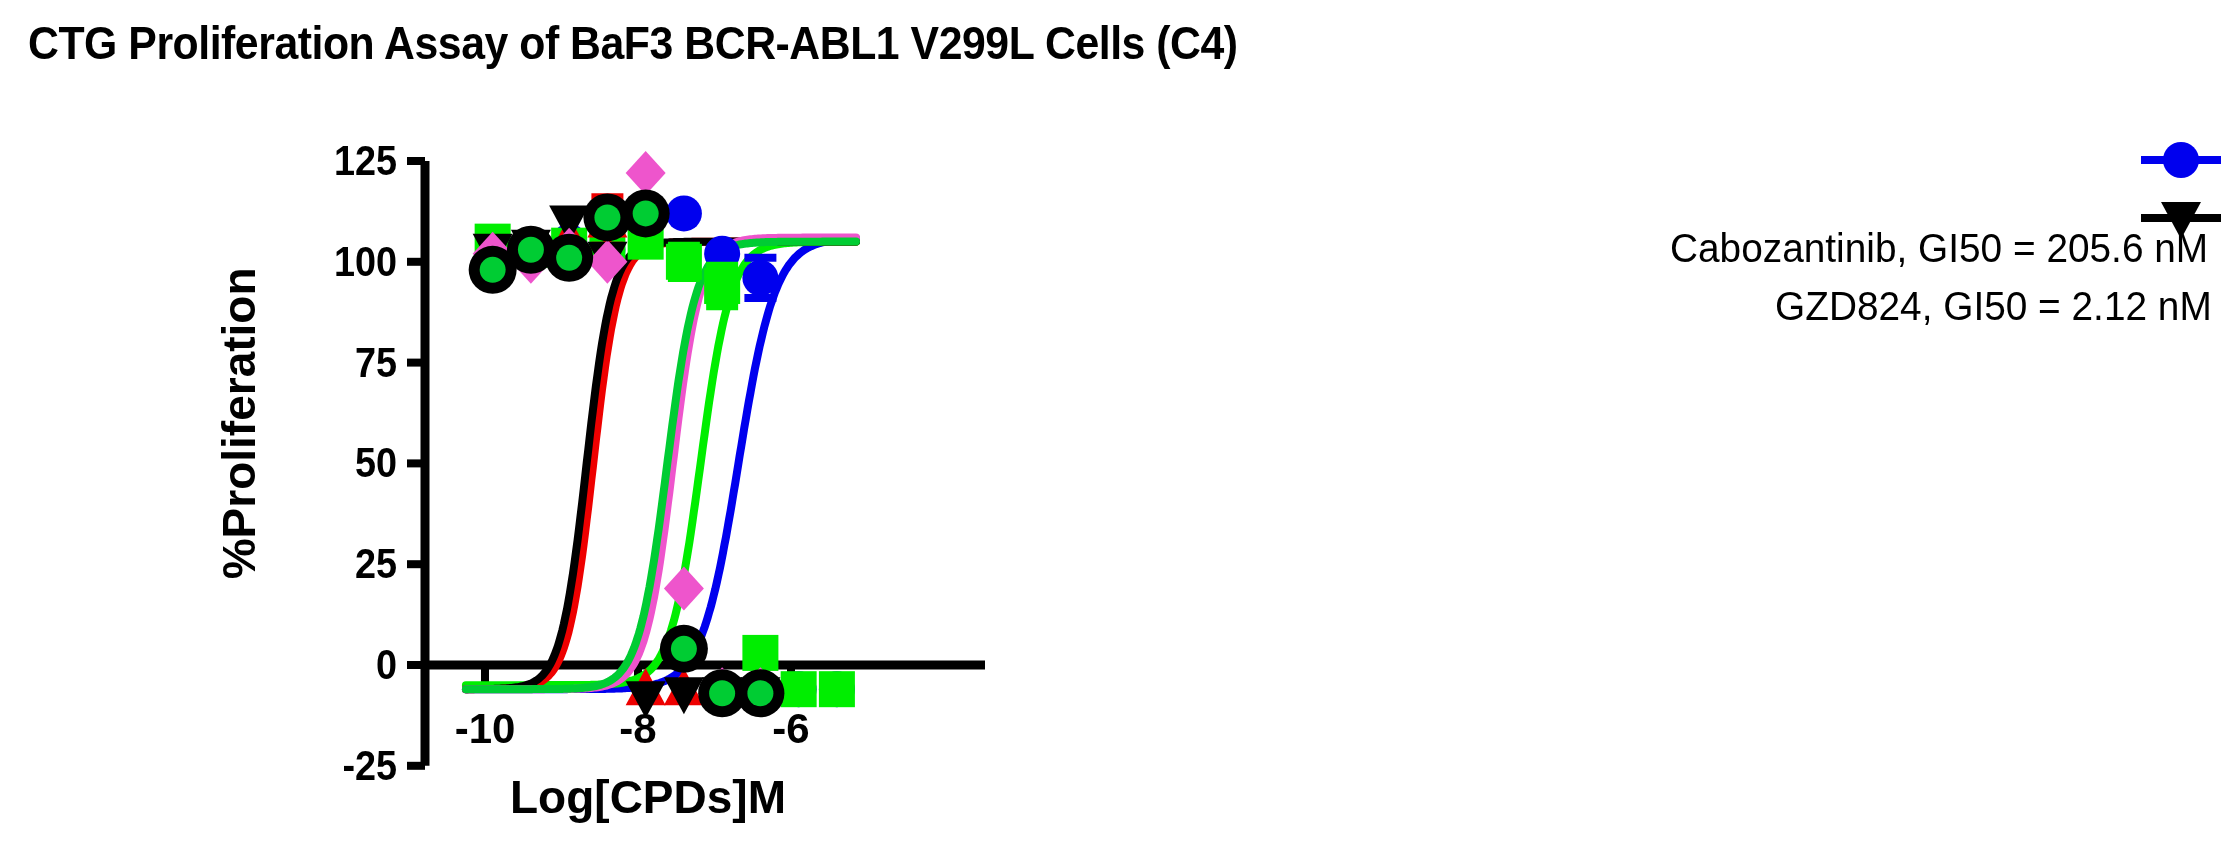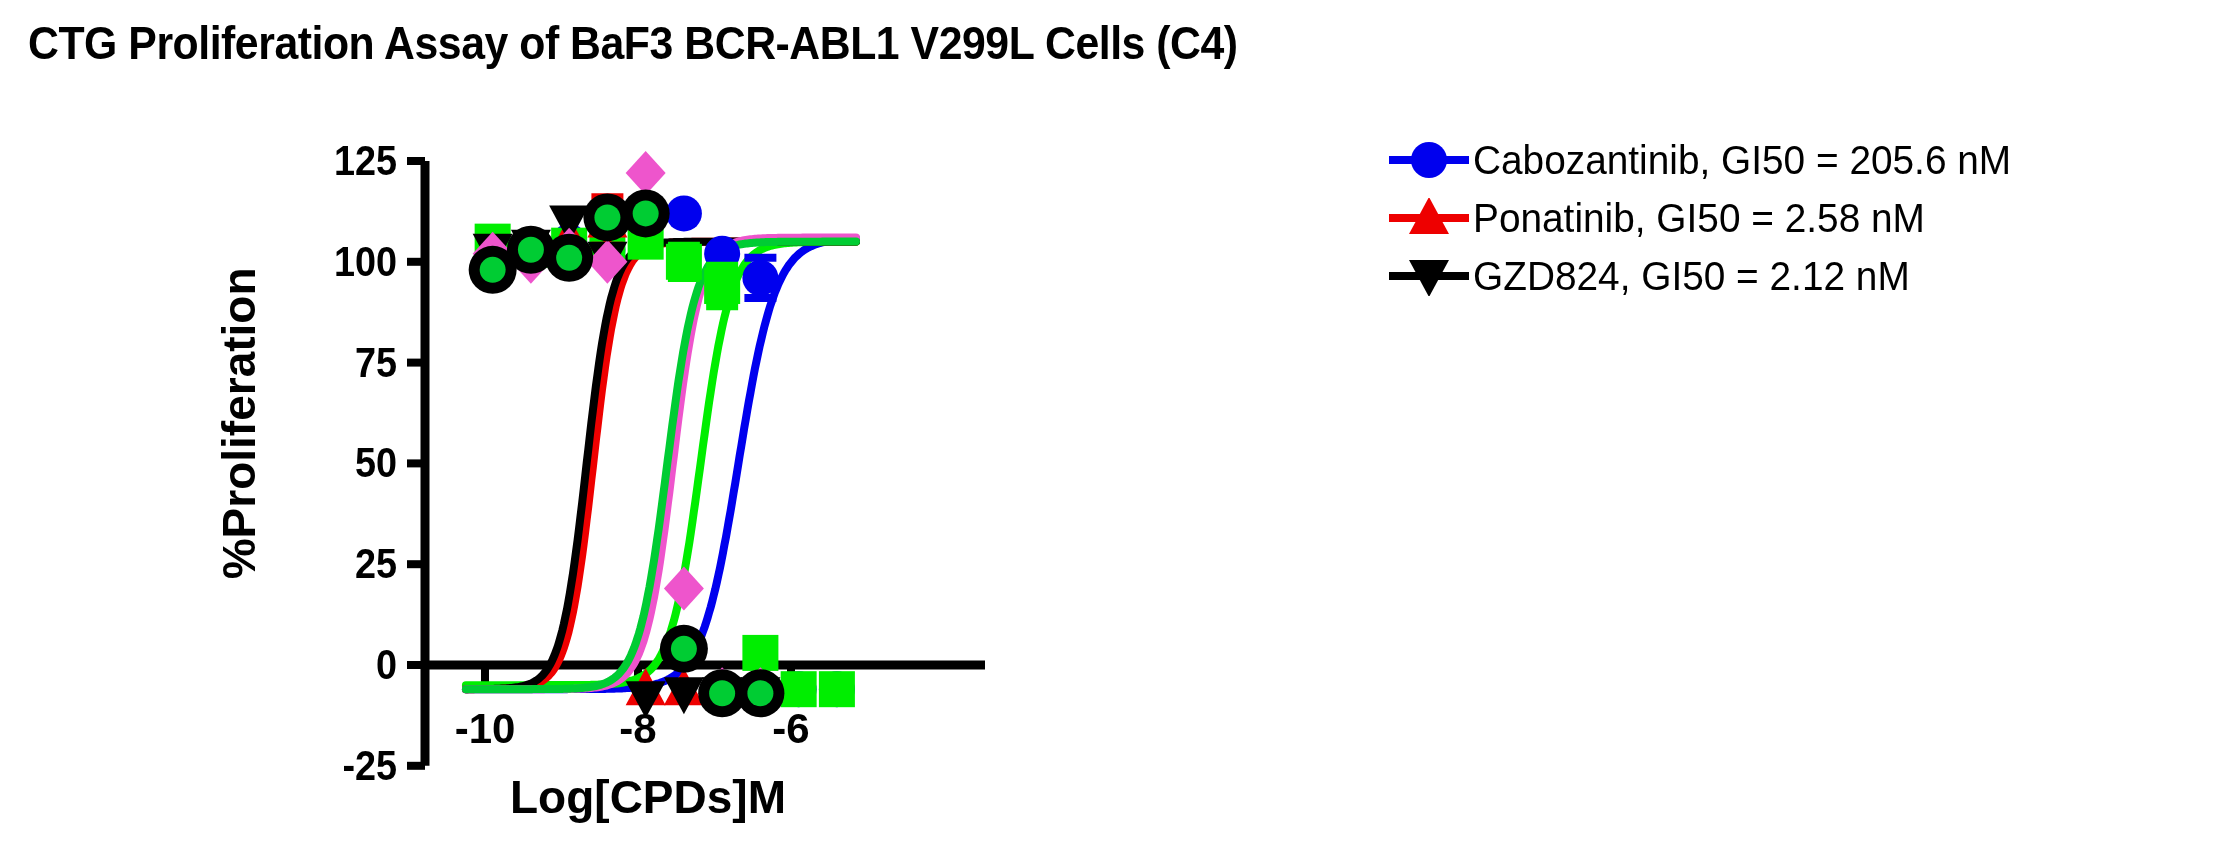--- a/index.html
+++ b/index.html
@@ -10,21 +10,21 @@
   #chart-title{
     position:absolute;left:28px;top:16px;
     font-size:46px;font-weight:bold;letter-spacing:-0.5px;
     white-space:nowrap;transform:scaleX(0.93);transform-origin:left top;
   }
 
   #plot-wrap{position:absolute;left:0;top:0;width:1000px;height:852px;}
   #plot-svg{position:absolute;left:0;top:0;}
 
   #legend{position:absolute;left:1385px;top:140px;width:840px;}
-  .legend-row{display:flex;align-items:flex-start;height:58px;}
+  .legend-row{display:flex;align-items:flex-end;height:58px;flex-direction:column;}
   .legend-key{width:88px;height:40px;flex:0 0 88px;position:relative;}
   .legend-key svg{position:absolute;left:0;top:0;}
   .legend-label{font-size:40px;line-height:1;white-space:nowrap;
                 transform:scaleX(0.97);transform-origin:left center;}
 </style>
 </head>
 <body>
 
 <div id="root">
 
@@ -161,29 +161,20 @@
           <svg width="88" height="40">
             <line x1="4" y1="20" x2="84" y2="20" stroke="#0000ee" stroke-width="8"></line>
             <circle cx="44" cy="20" r="18" fill="#0000ee"></circle>
           </svg>
         </span>
       <span class="legend-label">Cabozantinib, GI50 = 205.6 nM</span>
     </div>
     <div class="legend-row">
       <span class="legend-key">
           <svg width="88" height="40">
-            <line x1="4" y1="20" x2="84" y2="20" stroke="#ee0000" stroke-width="8"></line>
-            <polygon points="44,-1 24,36 64,36" fill="#ee0000"></polygon>
-          </svg>
-        </span>
-      <span class="legend-label">Ponatinib, GI50 = 2.58 nM</span>
-    </div>
-    <div class="legend-row">
-      <span class="legend-key">
-          <svg width="88" height="40">
             <line x1="4" y1="20" x2="84" y2="20" stroke="#000000" stroke-width="8"></line>
             <polygon points="44,41 24,4 64,4" fill="#000000"></polygon>
           </svg>
         </span>
       <span class="legend-label">GZD824, GI50 = 2.12 nM</span>
     </div>
   </div>
 
 </div>
 

